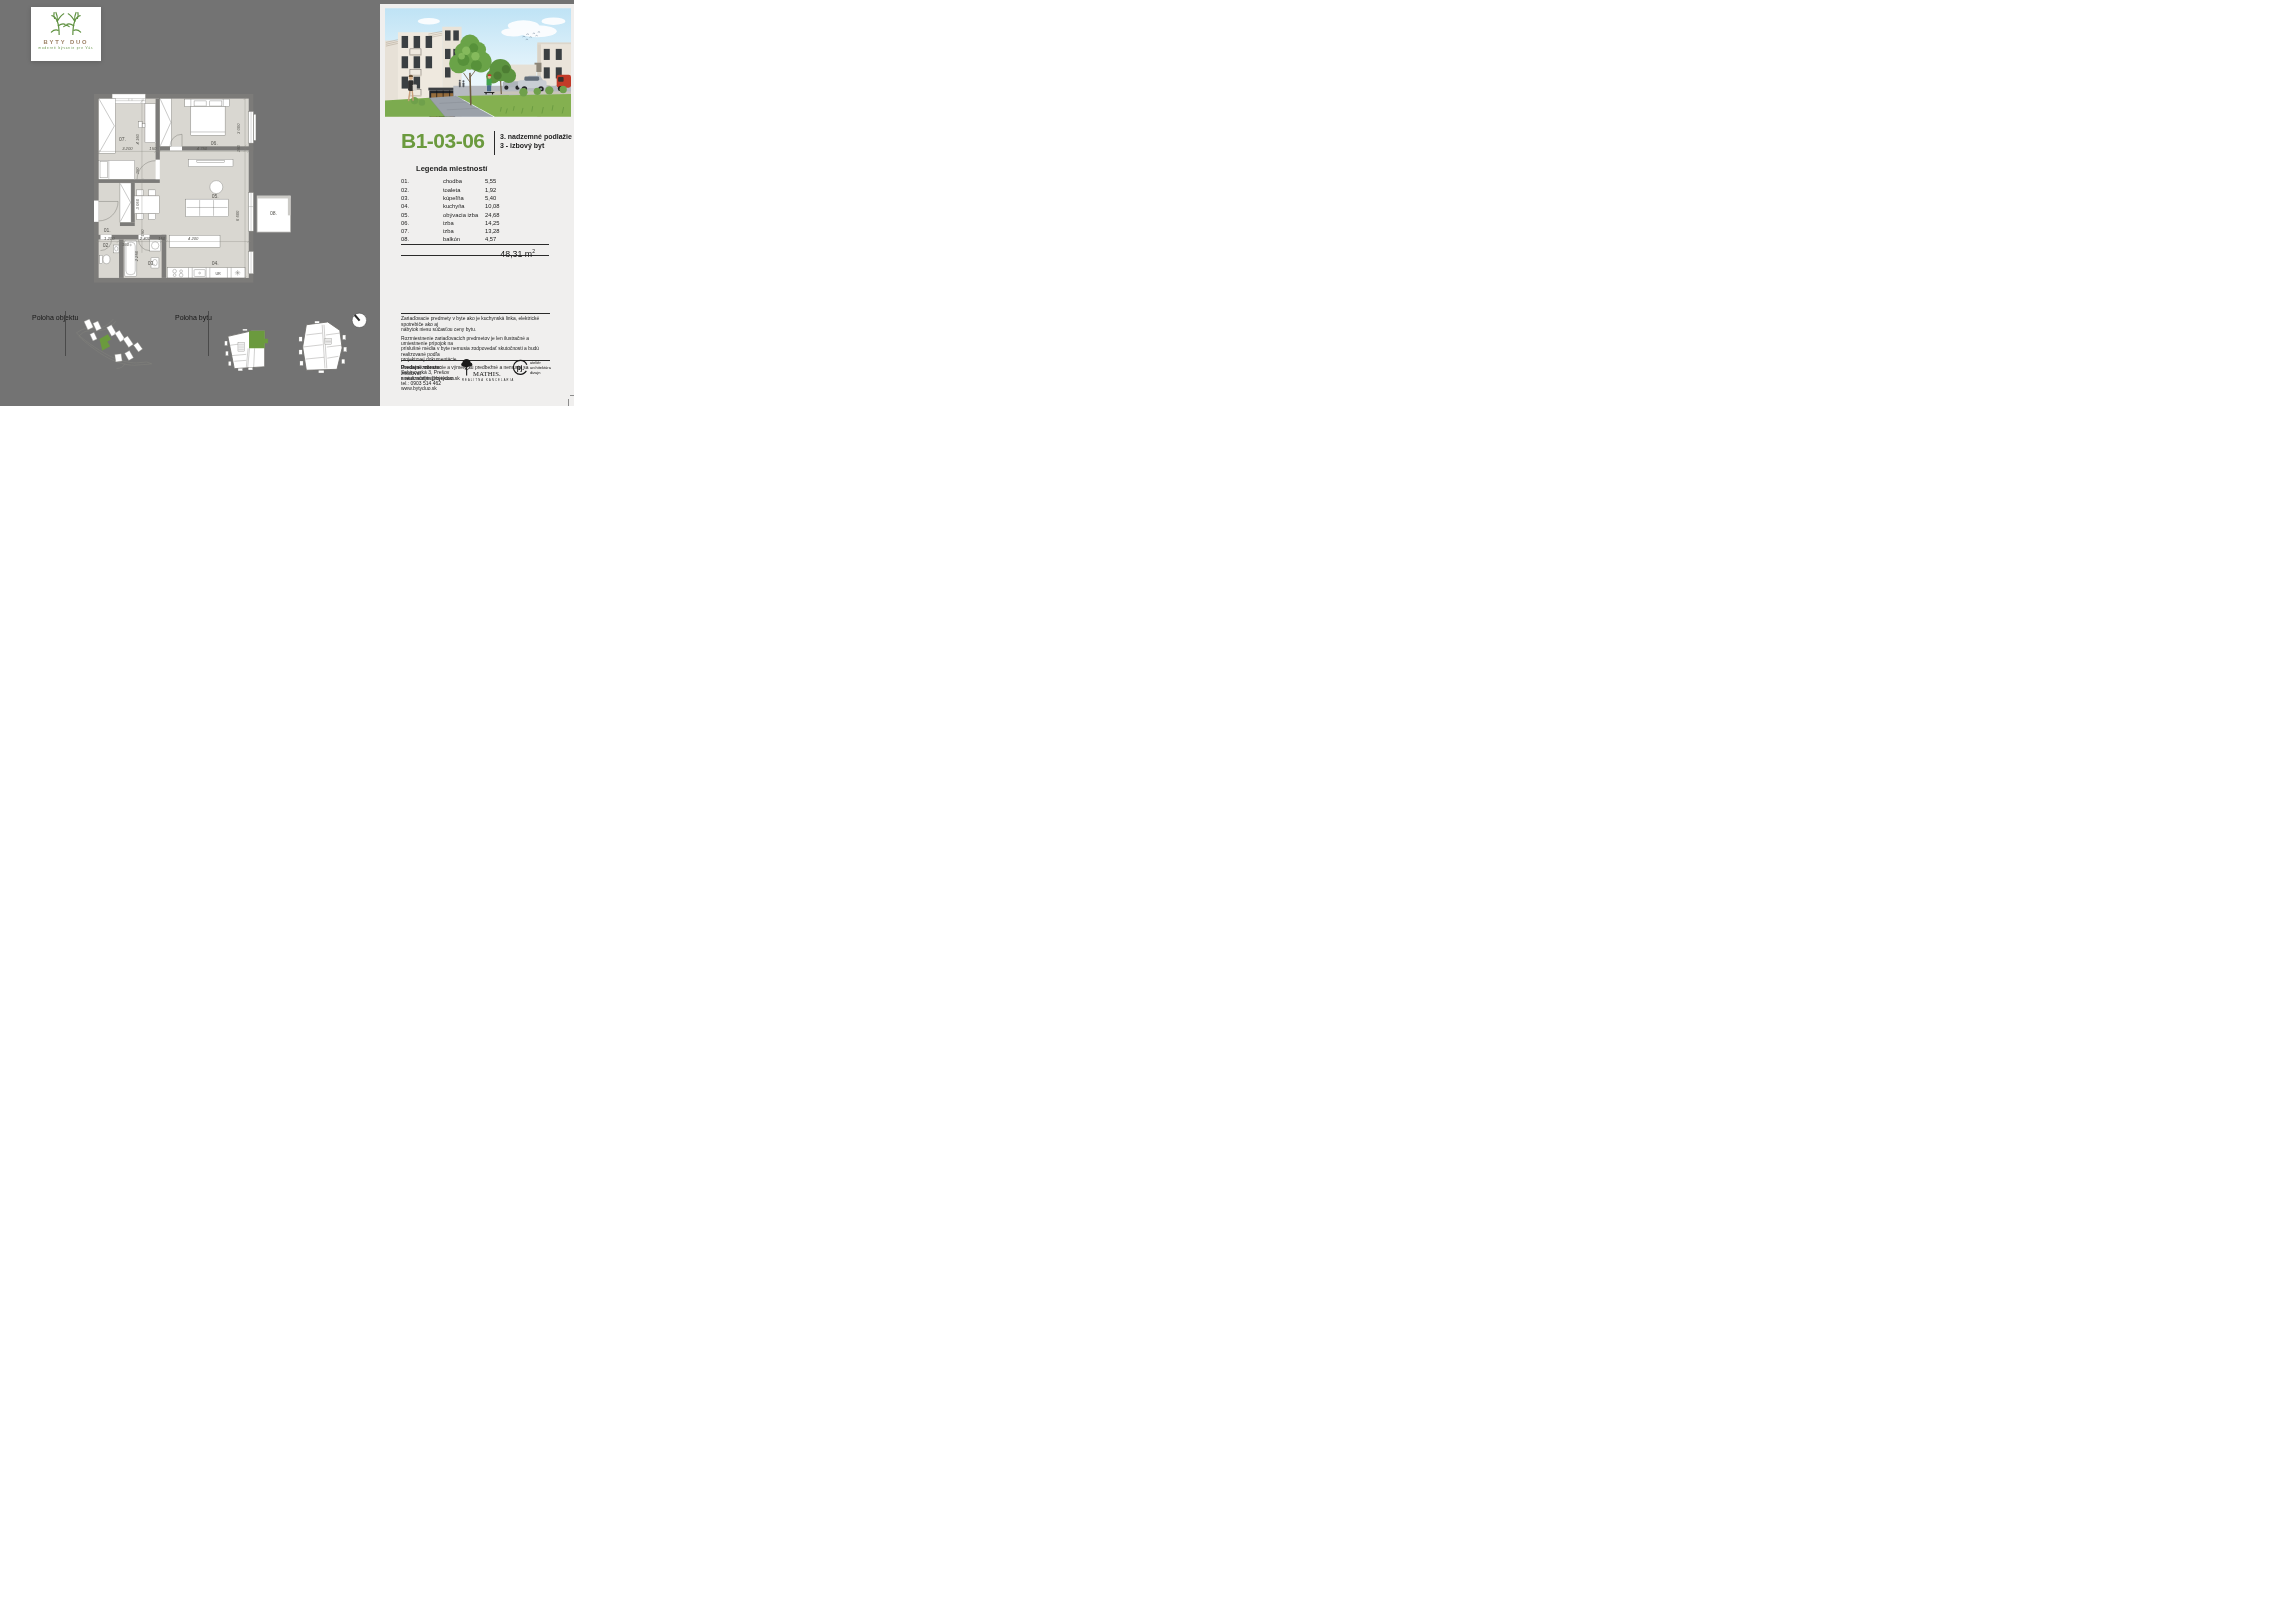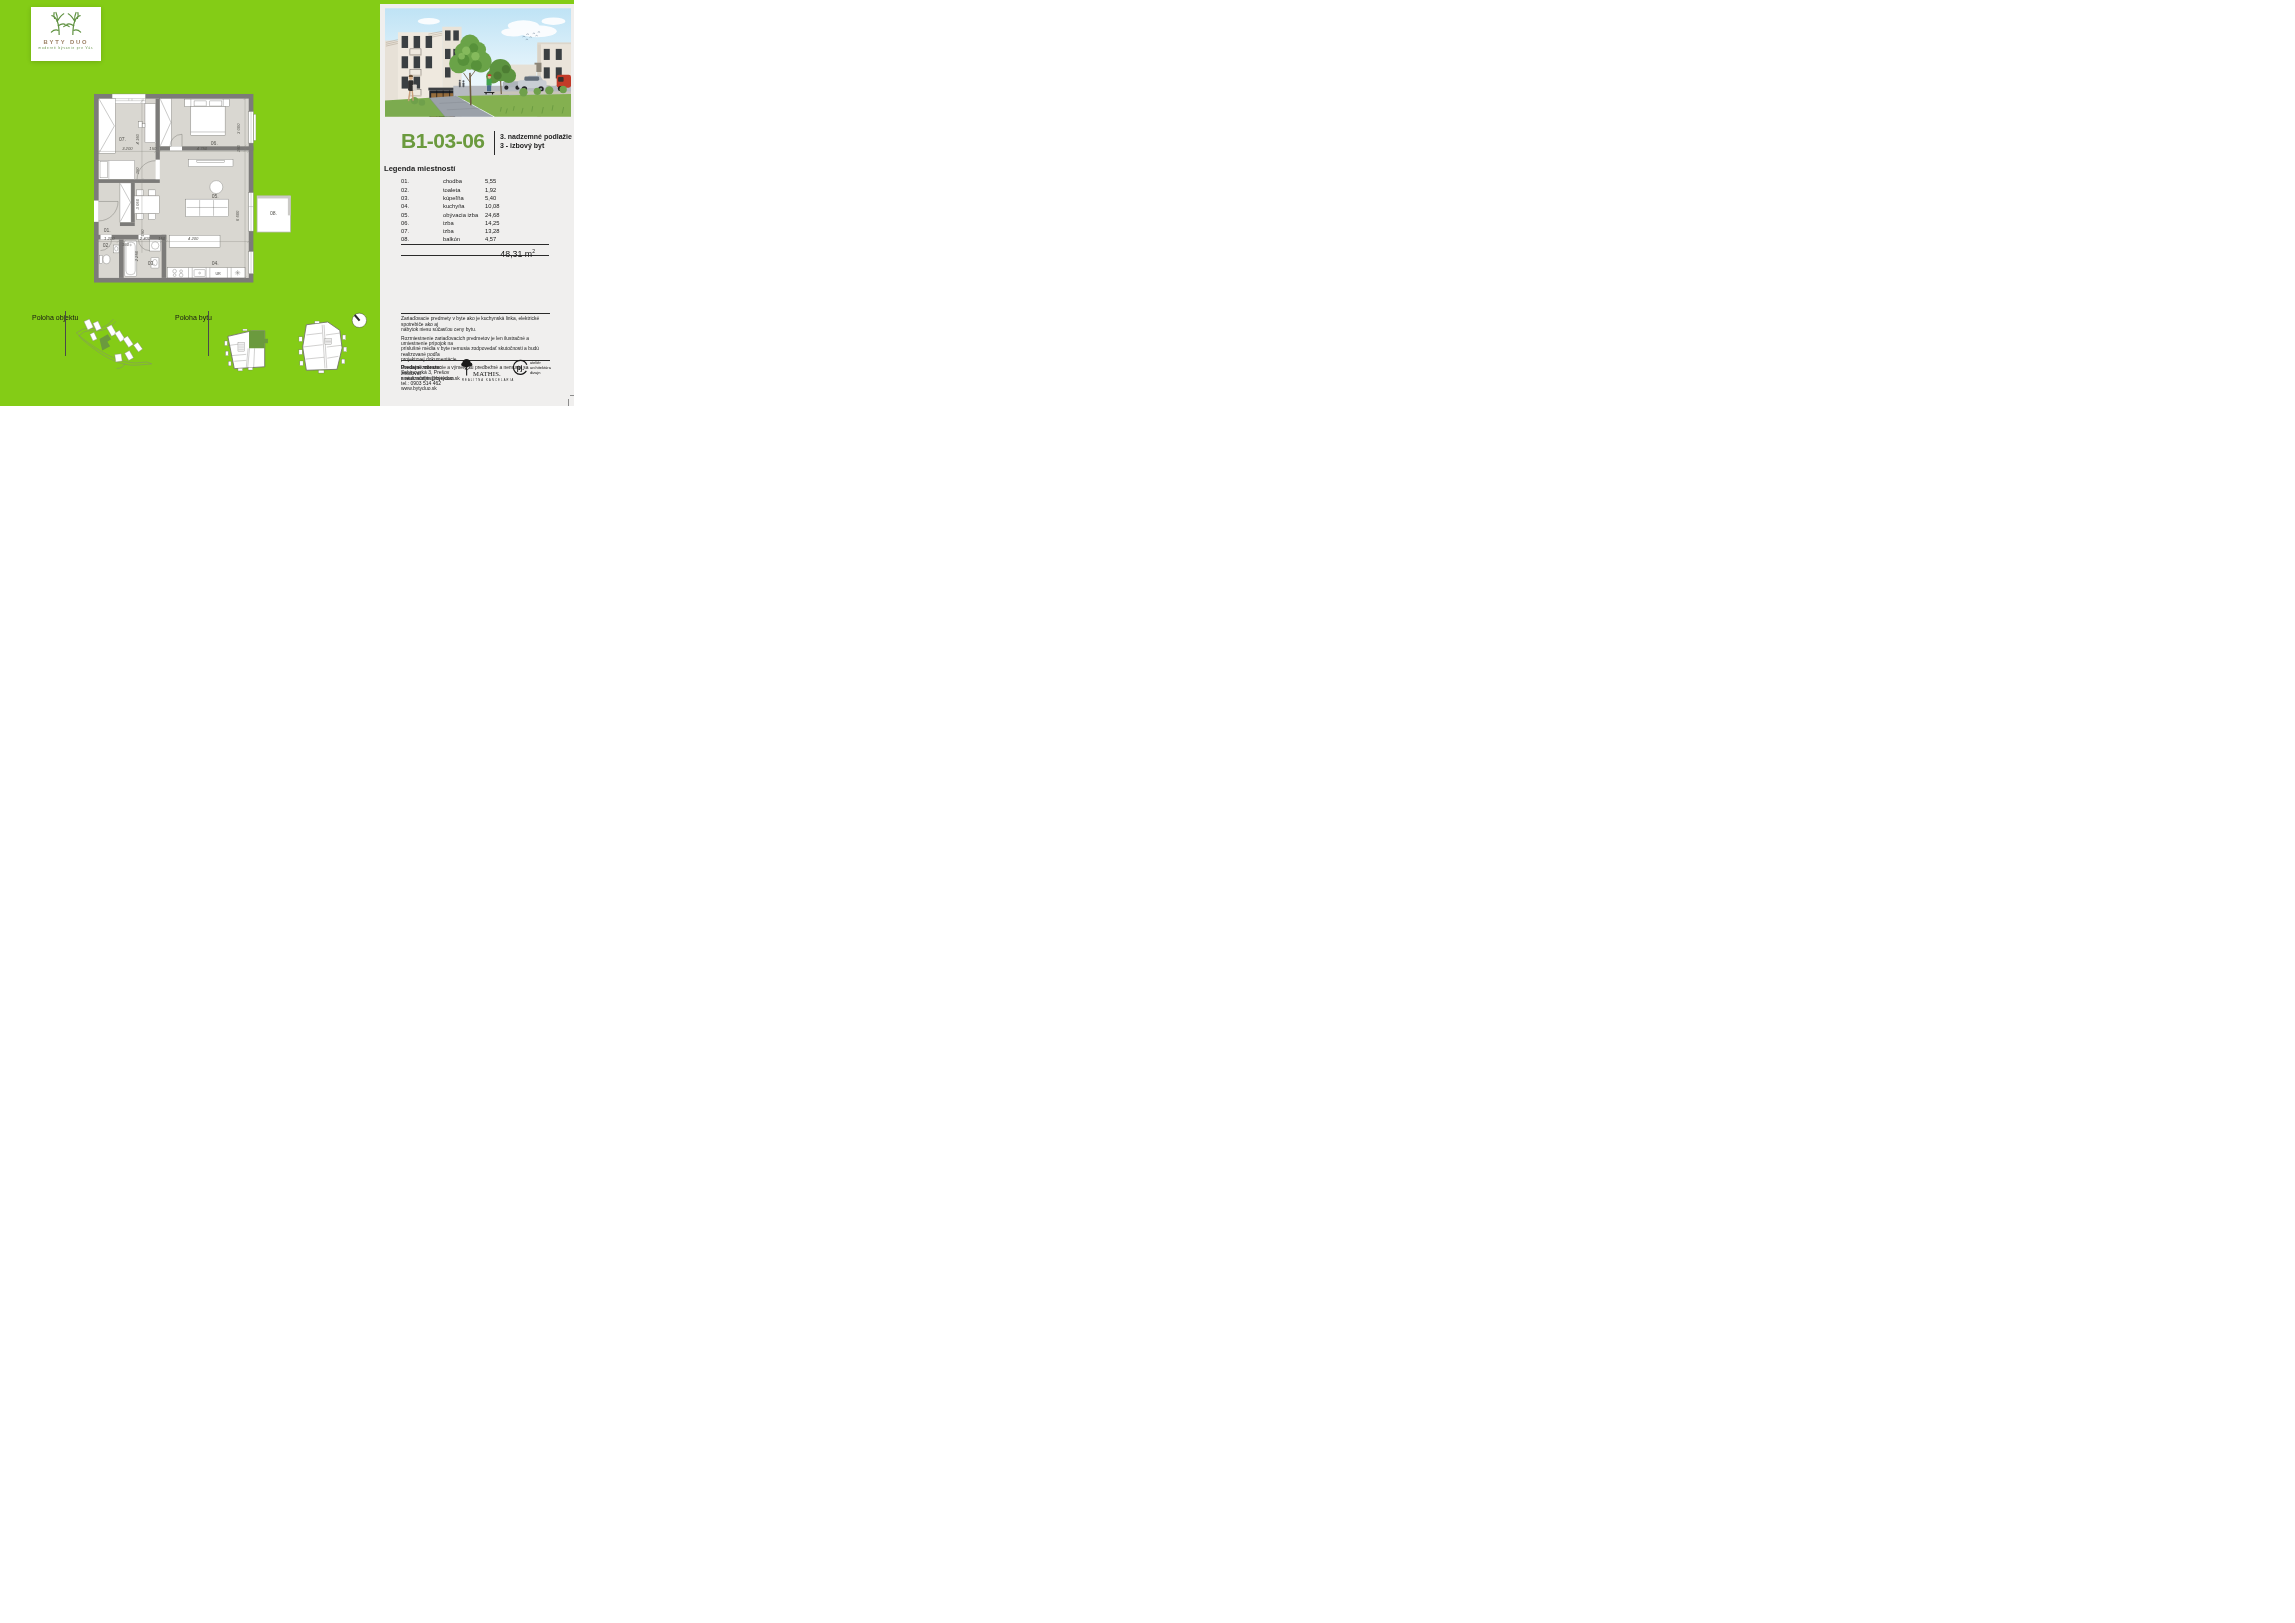--- a/index.html
+++ b/index.html
@@ -1,33 +1,33 @@
 <!DOCTYPE html>
 <html style="font-size:7.4px"><head>
 <meta charset="utf-8">
 <style>
   html,body{margin:0;padding:0;background:#fff;}
-  .page{position:relative;width:574px;height:406px;background:#84cc16;overflow:hidden;
+  .page{position:relative;width:574px;height:406px;background:#737373;overflow:hidden;
         font-family:"Liberation Sans",sans-serif;color:#1c1c1c;}
   .abs{position:absolute;}
   
   .logo-card{left:31px;top:6.5px;width:70px;height:54px;background:#fff;
              box-shadow:0 0.9px 4.6px rgba(0,0,0,.16);text-align:center;}
   .logo-name{margin-top:1.9px;font-size:5.8px;font-weight:bold;letter-spacing:1.9px;color:#9c8065;}
   .logo-tag{margin-top:1.4px;font-size:3px;letter-spacing:0.9px;color:#5f9140;}
   
   .loc-label{font-size:7px;color:#161616;}
   .vline{width:0.5px;background:#4a4a4a;}
   
   .panel{left:380px;top:4.2px;width:194px;height:402px;background:#f0efee;}
   .unit-id{left:21px;top:126px;font-size:21px;font-weight:800;letter-spacing:-0.5px;color:#6b9a3e;line-height:1;}
   .unit-div{left:114px;top:127px;width:0.7px;height:24px;background:#2a2a2a;}
   .unit-floor{left:120px;top:129px;font-size:7px;font-weight:bold;}
   .unit-type{left:120px;top:138px;font-size:7px;font-weight:bold;}
-  .legend-title{left:4px;top:160px;font-size:7.6px;font-weight:bold;}
+  .legend-title{left:36px;top:160px;font-size:7.6px;font-weight:bold;}
   .legend-rows{left:21px;top:173px;width:148px;font-size:5.8px;}
   .lrow{display:flex;height:8.3px;align-items:center;}
   .lrow .n{width:42px;}
   .lrow .nm{width:42px;}
   .lrow .ar{flex:1;}
   .legend-total{left:21px;top:240px;width:148px;border-top:0.6px solid #2a2a2a;border-bottom:0.6px solid #2a2a2a;
                 height:12px;font-size:8.8px;text-align:right;padding-right:14px;box-sizing:border-box;line-height:12px;}
   .legend-total sup{font-size:5.1px;}
   .disc{left:21px;top:309px;width:149px;border-top:0.5px solid #2a2a2a;padding-top:2.3px;font-size:4.9px;line-height:5.4px;}
   .disc p{margin:0 0 2.8px 0;white-space:pre-line;}

